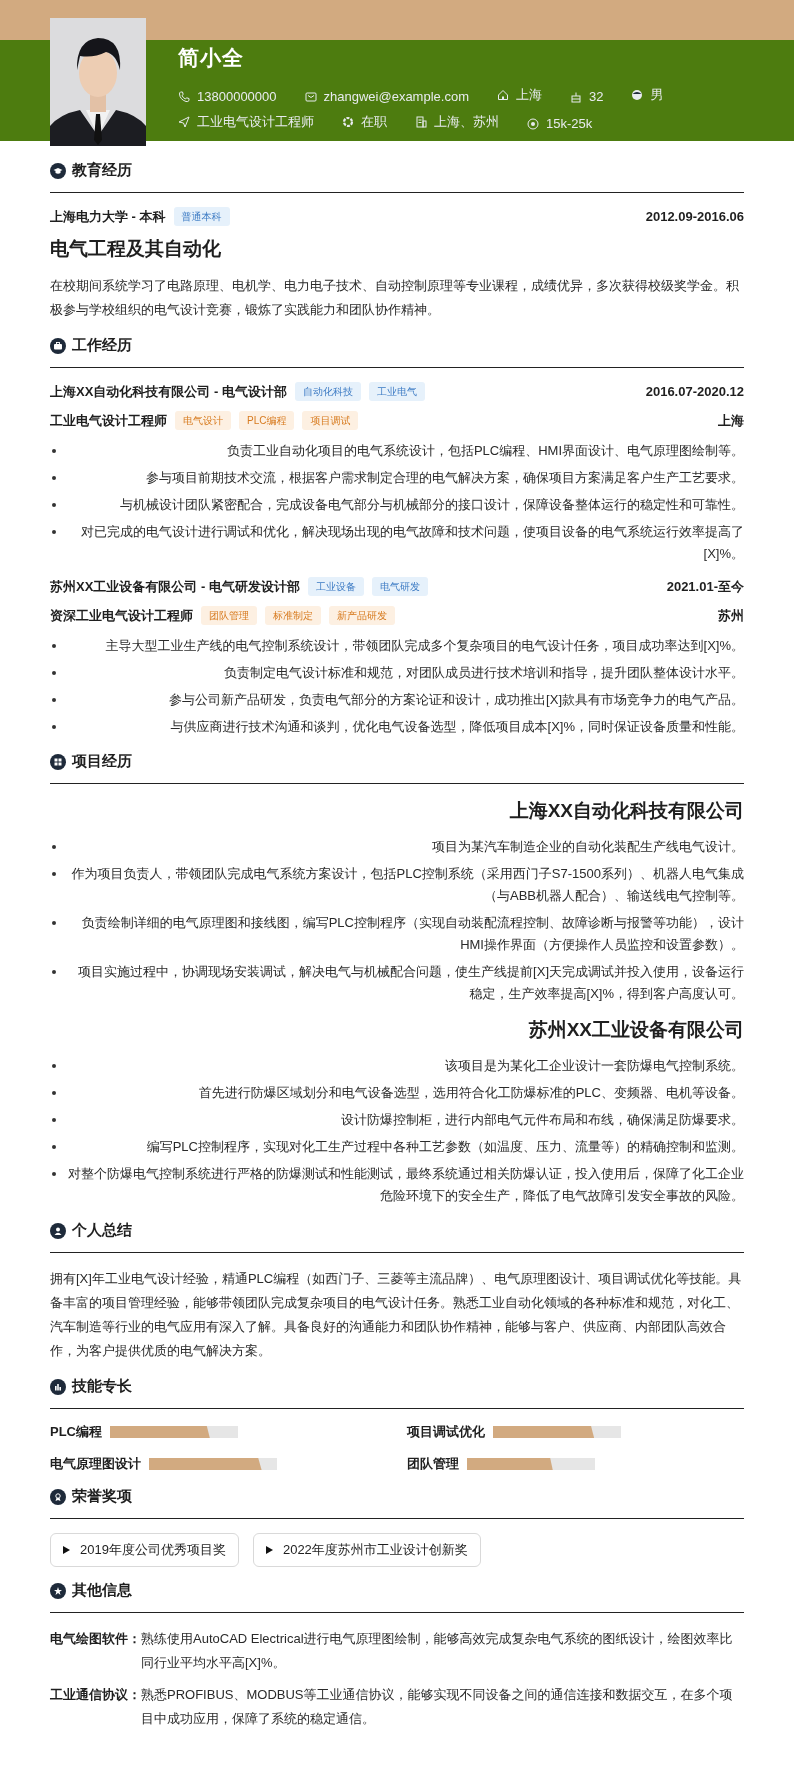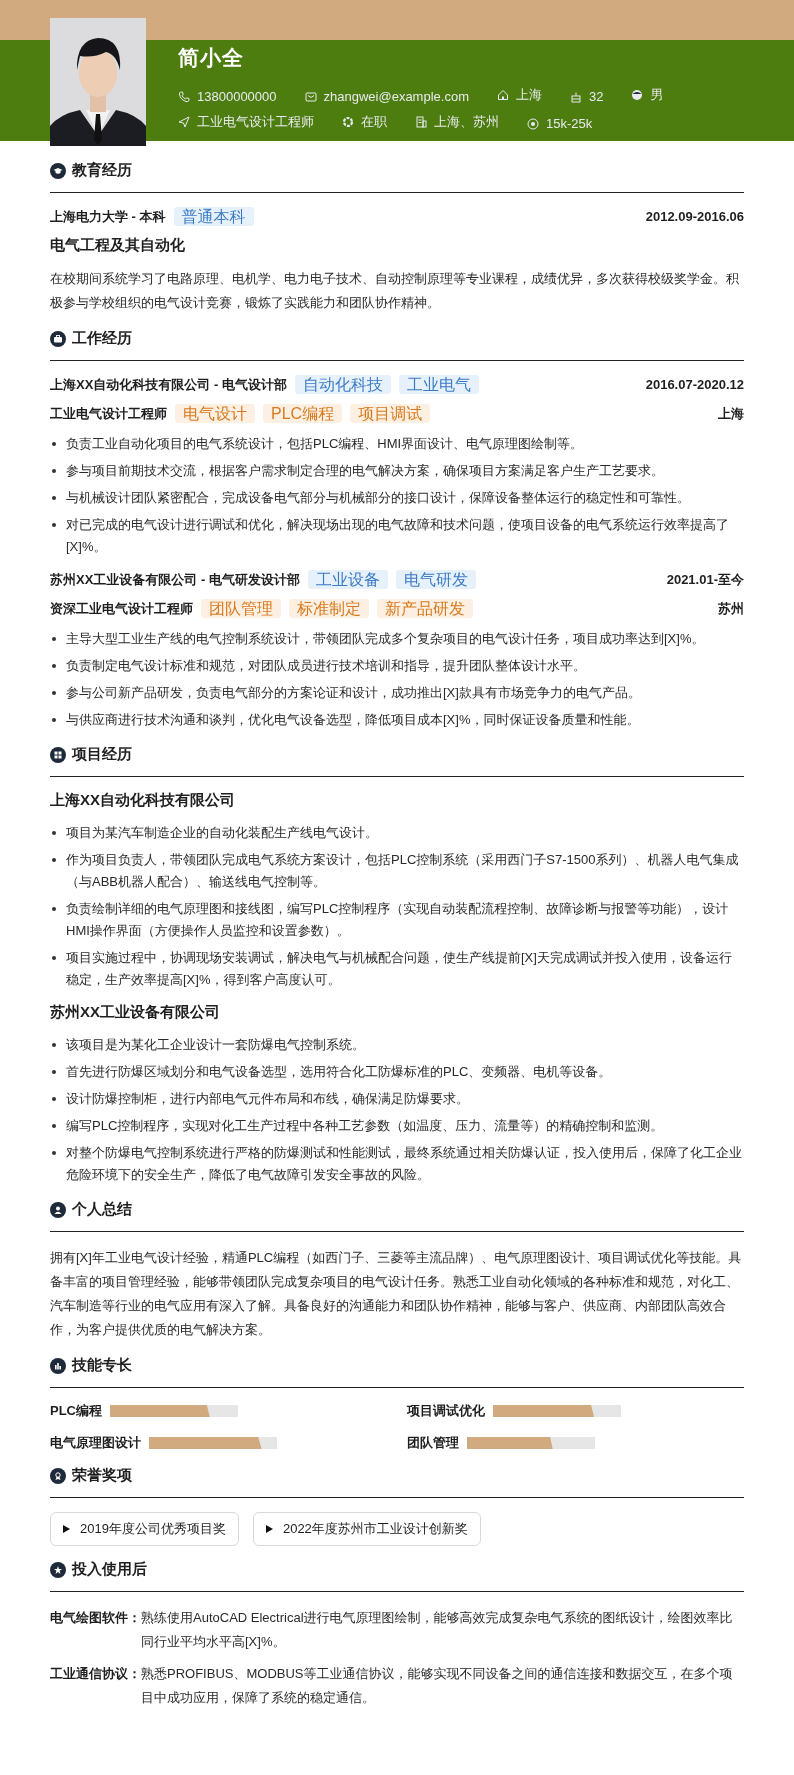--- a/index.html
+++ b/index.html
@@ -18,29 +18,29 @@
   .info-item .ic { width: 12px; height: 12px; margin-right: 7px; display: inline-flex; align-items: center; justify-content: center; }
 
   .content { padding: 20px 50px 20px 50px; }
   .section { margin-bottom: 14px; }
   .sec-title { display: flex; align-items: center; font-size: 15px; font-weight: bold; padding-bottom: 12px; border-bottom: 1.5px solid #222; margin-bottom: 14px; }
   .sec-title .sic { width: 16px; height: 16px; border-radius: 50%; background: #1e2a3a; margin-right: 6px; display: inline-flex; align-items: center; justify-content: center; }
 
   .row { display: flex; justify-content: space-between; align-items: center; margin-bottom: 10px; }
   .row .left { display: flex; align-items: center; font-weight: bold; font-size: 13px; }
   .row .right { font-weight: bold; font-size: 13px; }
-  .tag { display: inline-block; font-size: 16px; font-weight: normal; padding: 1px 8px; margin-left: 8px; border-radius: 3px; line-height: 17px; }
+  .tag { display: inline-block; font-size: 10px; font-weight: normal; padding: 1px 8px; margin-left: 8px; border-radius: 3px; line-height: 17px; }
   .tag.blue { background: #e6f1fb; color: #3d7bc4; }
   .tag.orange { background: #fdf0e2; color: #d77a1e; }
-  .sub { font-weight: bold; font-size: 15px; margin-bottom: 12px; }
+  .sub { font-weight: bold; font-size: 19px; margin-bottom: 12px; }
   .para { font-size: 13px; line-height: 24px; color: #2a2a2a; margin-bottom: 12px; }
   ul.bullets { list-style: none; margin-bottom: 10px; }
   ul.bullets li { position: relative; padding-left: 16px; font-size: 13px; line-height: 22px; color: #2a2a2a; margin-bottom: 5px; }
   ul.bullets li::before { content: ""; position: absolute; left: 2px; top: 9px; width: 4px; height: 4px; border-radius: 50%; background: #333; }
-  .job { margin-bottom: 12px; }
+  .job { margin-bottom: 12px; text-align: right; }
 
   .skills { display: grid; grid-template-columns: 1fr 1fr; row-gap: 14px; column-gap: 20px; }
   .skill { display: flex; align-items: center; font-size: 13px; font-weight: bold; }
   .skill .bar { margin-left: 8px; width: 128px; height: 12px; background: #e6e6e6; position: relative; }
   .skill .fill { position: absolute; left: 0; top: 0; height: 12px; background: #d2aa80; clip-path: polygon(0 0, 97% 0, 100% 100%, 0 100%); }
 
   .awards { display: flex; gap: 14px; }
   .award { display: flex; align-items: center; border: 1px solid #d9d9d9; border-radius: 6px; padding: 7px 12px; font-size: 13px; }
   .award .tri { width: 0; height: 0; border-left: 7px solid #111; border-top: 4.5px solid transparent; border-bottom: 4.5px solid transparent; margin-right: 10px; }
 
@@ -353,21 +353,21 @@
       </div>
     </div>
 
     <div class="section">
       <div class="sec-title">
         <span class="sic">
           <svg width="10" height="10" viewBox="0 0 10 10">
               <path d="M5 1 L6 4 L9 4 L6.6 5.8 L7.5 9 L5 7 L2.5 9 L3.4 5.8 L1 4 L4 4 Z" fill="#fff"></path>
             </svg>
         </span>
-        <span>投入使用后</span>
+        <span>其他信息</span>
       </div>
       <div class="other-row">
         <span class="k">电气绘图软件：</span>
         <span class="v">熟练使用AutoCAD Electrical进行电气原理图绘制，能够高效完成复杂电气系统的图纸设计，绘图效率比同行业平均水平高[X]%。</span>
       </div>
       <div class="other-row">
         <span class="k">工业通信协议：</span>
         <span class="v">熟悉PROFIBUS、MODBUS等工业通信协议，能够实现不同设备之间的通信连接和数据交互，在多个项目中成功应用，保障了系统的稳定通信。</span>
       </div>
     </div>

